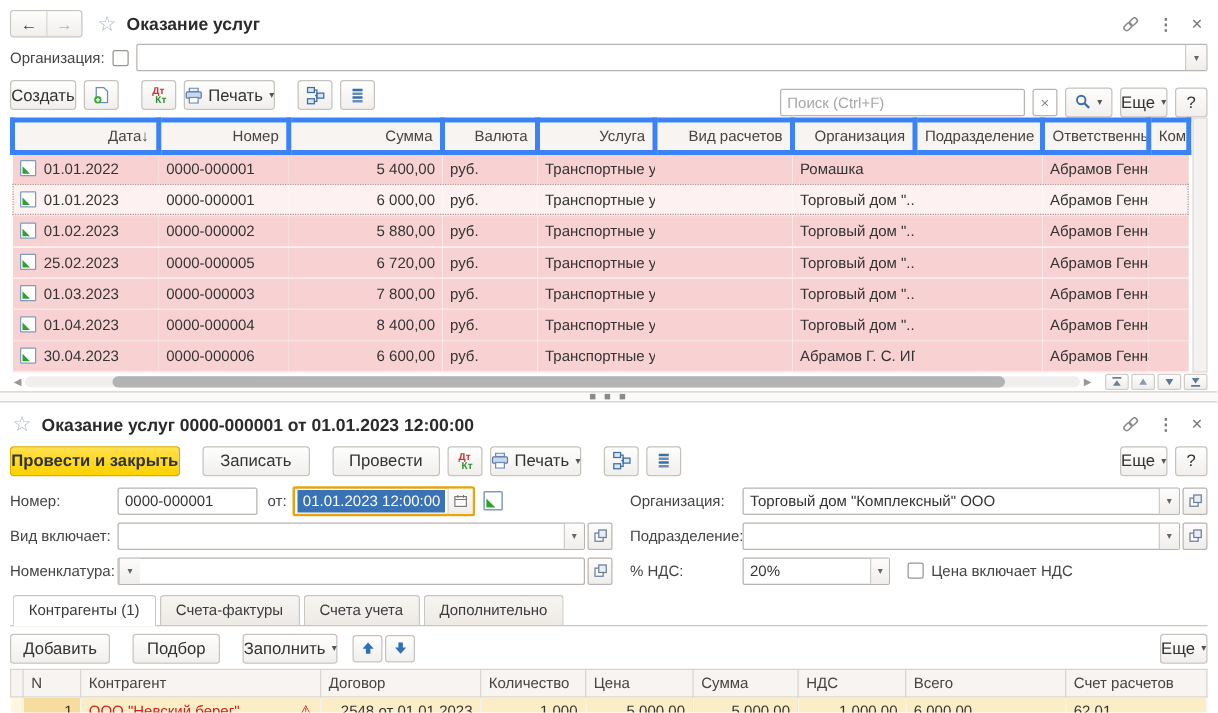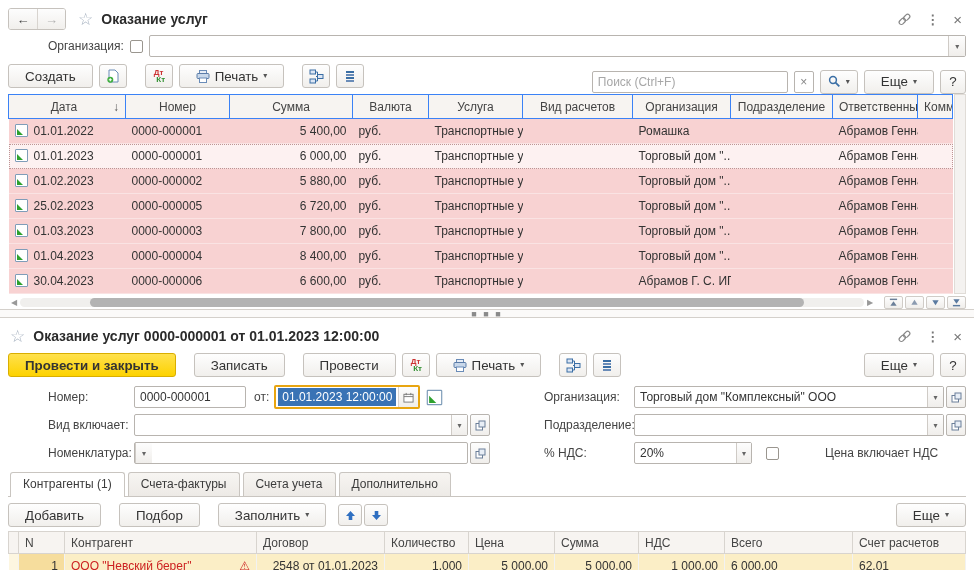--- a/index.html
+++ b/index.html
@@ -2,33 +2,33 @@
 <html><head>
 <meta charset="utf-8">
 <style>
   * { box-sizing: border-box; margin: 0; padding: 0; }
   html,body { width:974px; height:570px; overflow:hidden; }
   body { font-family:"Liberation Sans", sans-serif; font-size:12px; color:#333; background:#fff; }
   .page { width:974px; height:570px; position:relative; background:#fff; }
 
   
   .btn { display:inline-flex; align-items:center; justify-content:center; gap:5px; height:24px;
-         padding:0 16px; background:linear-gradient(#fefefe,#f1efec); border:1px solid #c6c2bd;
+         padding:0 0; background:linear-gradient(#fefefe,#f1efec); border:1px solid #c6c2bd;
          border-radius:3px; color:#333; cursor:pointer; white-space:nowrap; }
   .btn.ico { width:28px; padding:0; }
   .btn.small { height:22px; }
   .caret { font-size:8px; color:#555; line-height:1; }
   .ybtn { background:linear-gradient(#ffe14d,#fdd200); border-color:#d9ae00; font-weight:bold; }
   .field { display:inline-flex; align-items:center; height:22px; border:1px solid #b8b4af; background:#fff; border-radius:2px; }
   .field input { border:none; outline:none; height:100%; width:100%; padding:0 5px; font:12px "Liberation Sans",sans-serif; color:#333; background:transparent; }
   .drop { width:17px; height:100%; display:flex; align-items:center; justify-content:center; border-left:1px solid #cfcbc6; background:linear-gradient(#fdfdfd,#f0eeeb); color:#666; font-size:8px; cursor:pointer; }
   .sq-btn { display:inline-flex; align-items:center; justify-content:center; width:20px; height:22px;
             border:1px solid #b8b4af; border-radius:2px; background:linear-gradient(#fdfdfd,#f0eeeb); margin-left:2px; cursor:pointer; }
   .checkbox { width:13px; height:13px; border:1px solid #9a968f; background:#fff; border-radius:2px; display:inline-block; }
-  .lbl { color:#444; white-space:nowrap;margin-left:40px; }
+  .lbl { color:#444; white-space:nowrap; }
 
   
   .list-win { padding:6px 8px 0 8px; }
   .nav-row { display:flex; align-items:center; height:26px; }
   .navgroup { display:flex; border:1px solid #c6c2bd; border-radius:3px; overflow:hidden; height:22px; }
   .navgroup .nbtn { width:28px; display:flex; align-items:center; justify-content:center; background:linear-gradient(#fdfdfd,#f1efec); cursor:pointer; font-size:13px; }
   .navgroup .nbtn + .nbtn { border-left:1px solid #d8d4cf; }
   .star { font-size:17px; color:#a9b4c2; margin:0 8px 0 12px; cursor:pointer; }
   .win-title { font-size:14px; font-weight:bold; color:#2b2b2b; }
   .winicons { margin-left:auto; display:flex; align-items:center; gap:14px; padding-right:4px; }
@@ -42,22 +42,22 @@
   .toolbar { display:flex; align-items:center; gap:6px; height:32px; }
   .tgap { width:6px; }
   .search-wrap { margin-left:auto; display:flex; align-items:center; gap:6px;margin-top:11px; }
   .search-field { width:196px; }
   .search-field input::placeholder { color:#a7a7a7; }
   .clear-btn { width:20px; height:22px; border:1px solid #b8b4af; border-radius:2px; display:flex; align-items:center; justify-content:center; background:#fff; color:#888; cursor:pointer; }
 
   
   .grid-zone { display:flex; margin-top:2px; }
   table.grid { border-collapse:collapse; table-layout:fixed; width:948px; }
-  .grid th { font-weight:normal; text-align:center; color:#444; background:#f7f4f1;
-             border:1px solid #3b82f6; padding:4px 6px; height:24px; overflow:hidden; white-space:nowrap; }
+  .grid th { font-weight:normal; text-align:right; color:#444; background:#f7f4f1;
+             border:4px solid #3b82f6; padding:4px 6px; height:24px; overflow:hidden; white-space:nowrap; }
   .grid td { padding:4px 6px; height:25px; overflow:hidden; white-space:nowrap; cursor:default; }
   .list-grid td { background:#f8d2d2; border-bottom:1px solid #fae3e3; }
   .list-grid tr.sel td { background:#fdf1f1; }
   .list-grid tr.sel { outline:1px dotted #bd9494; outline-offset:-1px; }
   .list-grid th:nth-child(1){width:117px}.list-grid th:nth-child(2){width:104px}
   .list-grid th:nth-child(3){width:123px}.list-grid th:nth-child(4){width:76px}
   .list-grid th:nth-child(5){width:94px}.list-grid th:nth-child(6){width:110px}
   .list-grid th:nth-child(7){width:98px}.list-grid th:nth-child(8){width:102px}
   .list-grid th:nth-child(9){width:85px}
   .list-grid td:nth-child(3){text-align:right;}

